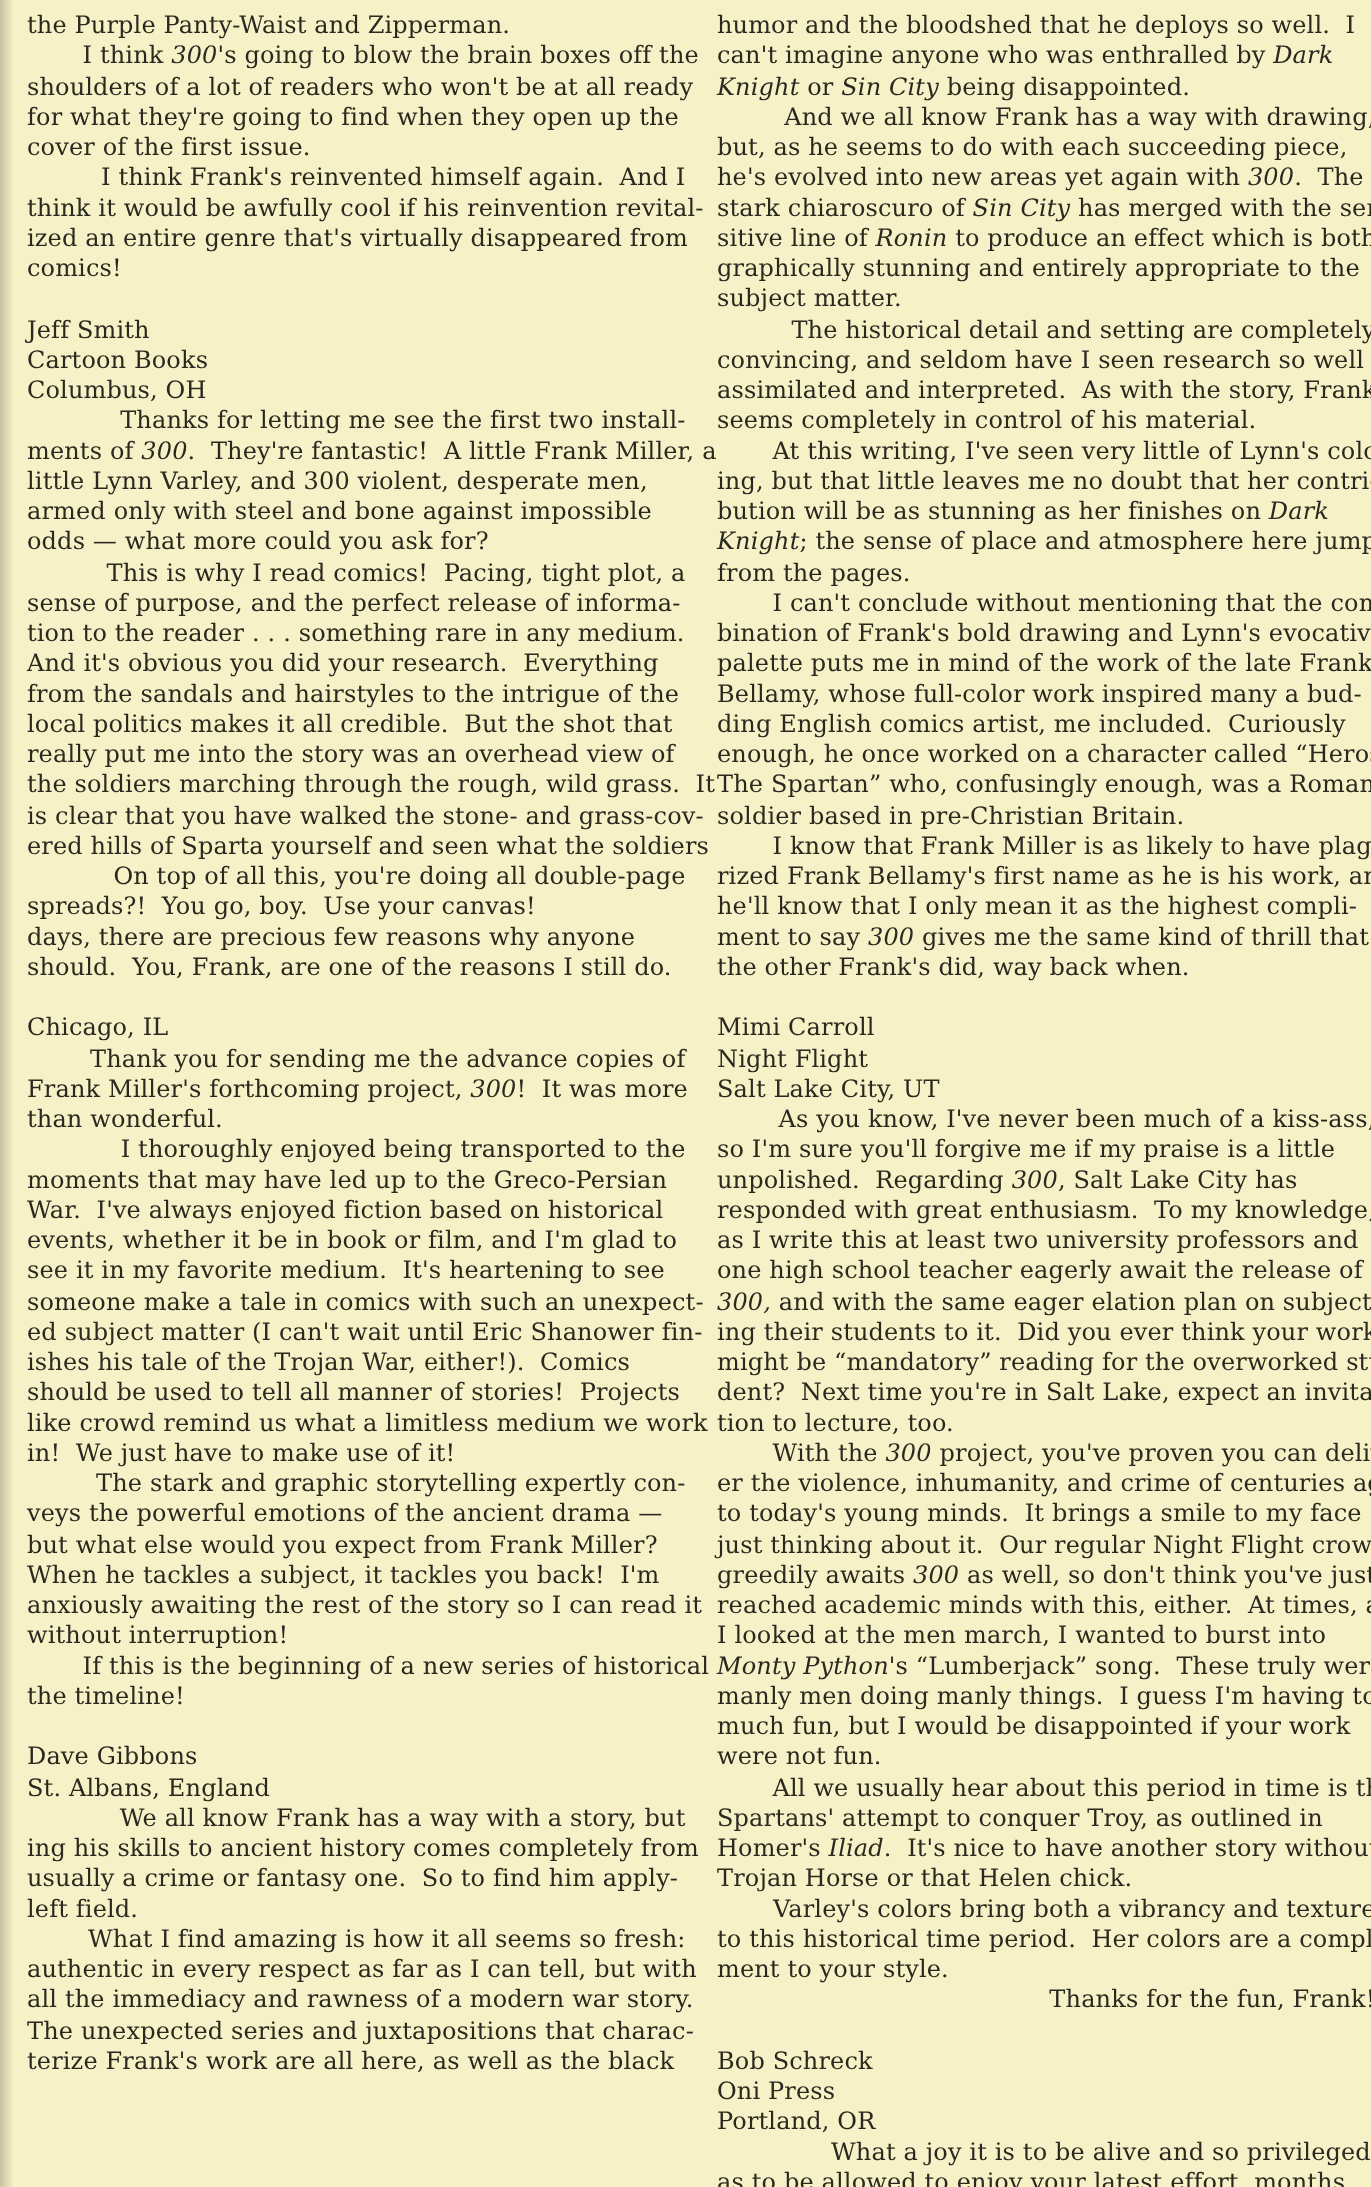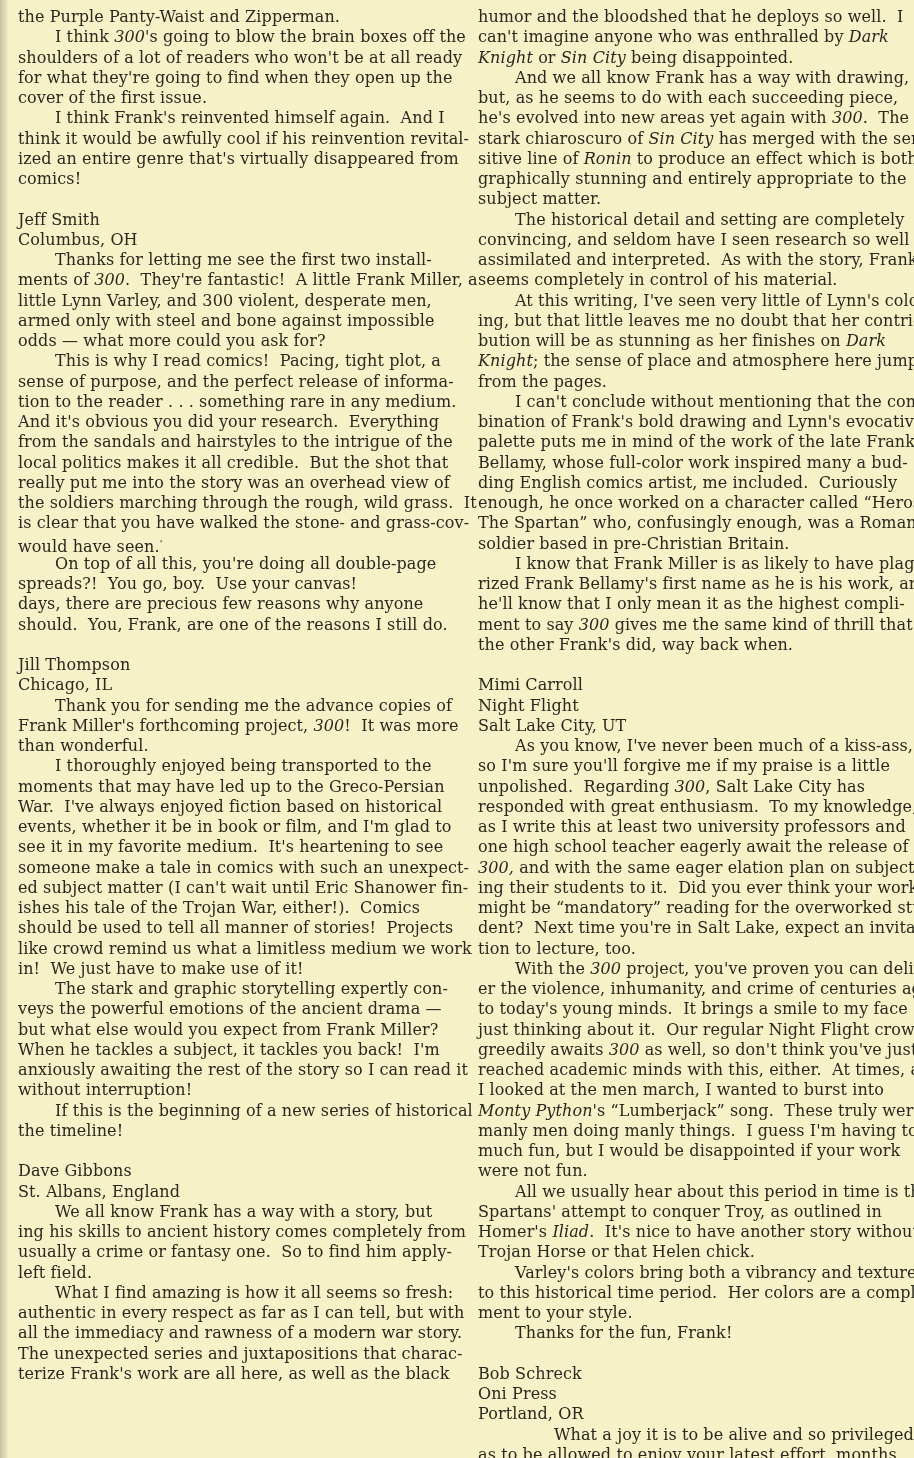--- a/index.html
+++ b/index.html
@@ -29,21 +29,21 @@
     width:914px;
   }
   .col{width:439px;flex:0 0 439px;}
   .line{
     height:20.25px;
     line-height:20.25px;
     font-size:16px;
     white-space:pre;
     letter-spacing:0.1px;
   }
-  .line.ind{text-indent:37px;}
+  .line.ind{text-indent:37px;text-align:right;}
   .line.ind2{text-indent:76px;}
   .line em{font-style:italic;}
   .line .sup{vertical-align:5px;font-size:10px;}
   .line.blank{visibility:hidden;}
 </style>
 </head>
 <body>
 
 <div class="page-edge"></div>
 
@@ -53,42 +53,42 @@
       <div class="line ind">I think <em>300</em>'s going to blow the brain boxes off the</div>
       <div class="line">shoulders of a lot of readers who won't be at all ready</div>
       <div class="line">for what they're going to find when they open up the</div>
       <div class="line">cover of the first issue.</div>
       <div class="line ind">I think Frank's reinvented himself again.  And I</div>
       <div class="line">think it would be awfully cool if his reinvention revital-</div>
       <div class="line">ized an entire genre that's virtually disappeared from</div>
       <div class="line">comics!</div>
       <div class="line blank">&nbsp;</div>
       <div class="line">Jeff Smith</div>
+      <div class="line">Cartoon Books</div>
       <div class="line">Columbus, OH</div>
       <div class="line ind">Thanks for letting me see the first two install-</div>
       <div class="line">ments of <em>300</em>.  They're fantastic!  A little Frank Miller, a</div>
       <div class="line">little Lynn Varley, and 300 violent, desperate men,</div>
       <div class="line">armed only with steel and bone against impossible</div>
       <div class="line">odds — what more could you ask for?</div>
       <div class="line ind">This is why I read comics!  Pacing, tight plot, a</div>
       <div class="line">sense of purpose, and the perfect release of informa-</div>
       <div class="line">tion to the reader . . . something rare in any medium.</div>
       <div class="line">And it's obvious you did your research.  Everything</div>
       <div class="line">from the sandals and hairstyles to the intrigue of the</div>
       <div class="line">local politics makes it all credible.  But the shot that</div>
       <div class="line">really put me into the story was an overhead view of</div>
       <div class="line">the soldiers marching through the rough, wild grass.  It</div>
       <div class="line">is clear that you have walked the stone- and grass-cov-</div>
-      <div class="line">would have seen.<span class="sup">'</span></div>
+      <div class="line">ered hills of Sparta yourself and seen what the soldiers</div>
       <div class="line ind">On top of all this, you're doing all double-page</div>
       <div class="line">spreads?!  You go, boy.  Use your canvas!</div>
       <div class="line">days, there are precious few reasons why anyone</div>
       <div class="line">should.  You, Frank, are one of the reasons I still do.</div>
       <div class="line blank">&nbsp;</div>
-      <div class="line">Jill Thompson</div>
       <div class="line">Chicago, IL</div>
       <div class="line ind">Thank you for sending me the advance copies of</div>
       <div class="line">Frank Miller's forthcoming project, <em>300</em>!  It was more</div>
       <div class="line">than wonderful.</div>
       <div class="line ind">I thoroughly enjoyed being transported to the</div>
       <div class="line">moments that may have led up to the Greco-Persian</div>
       <div class="line">War.  I've always enjoyed fiction based on historical</div>
       <div class="line">events, whether it be in book or film, and I'm glad to</div>
       <div class="line">see it in my favorite medium.  It's heartening to see</div>
       <div class="line">someone make a tale in comics with such an unexpect-</div>

